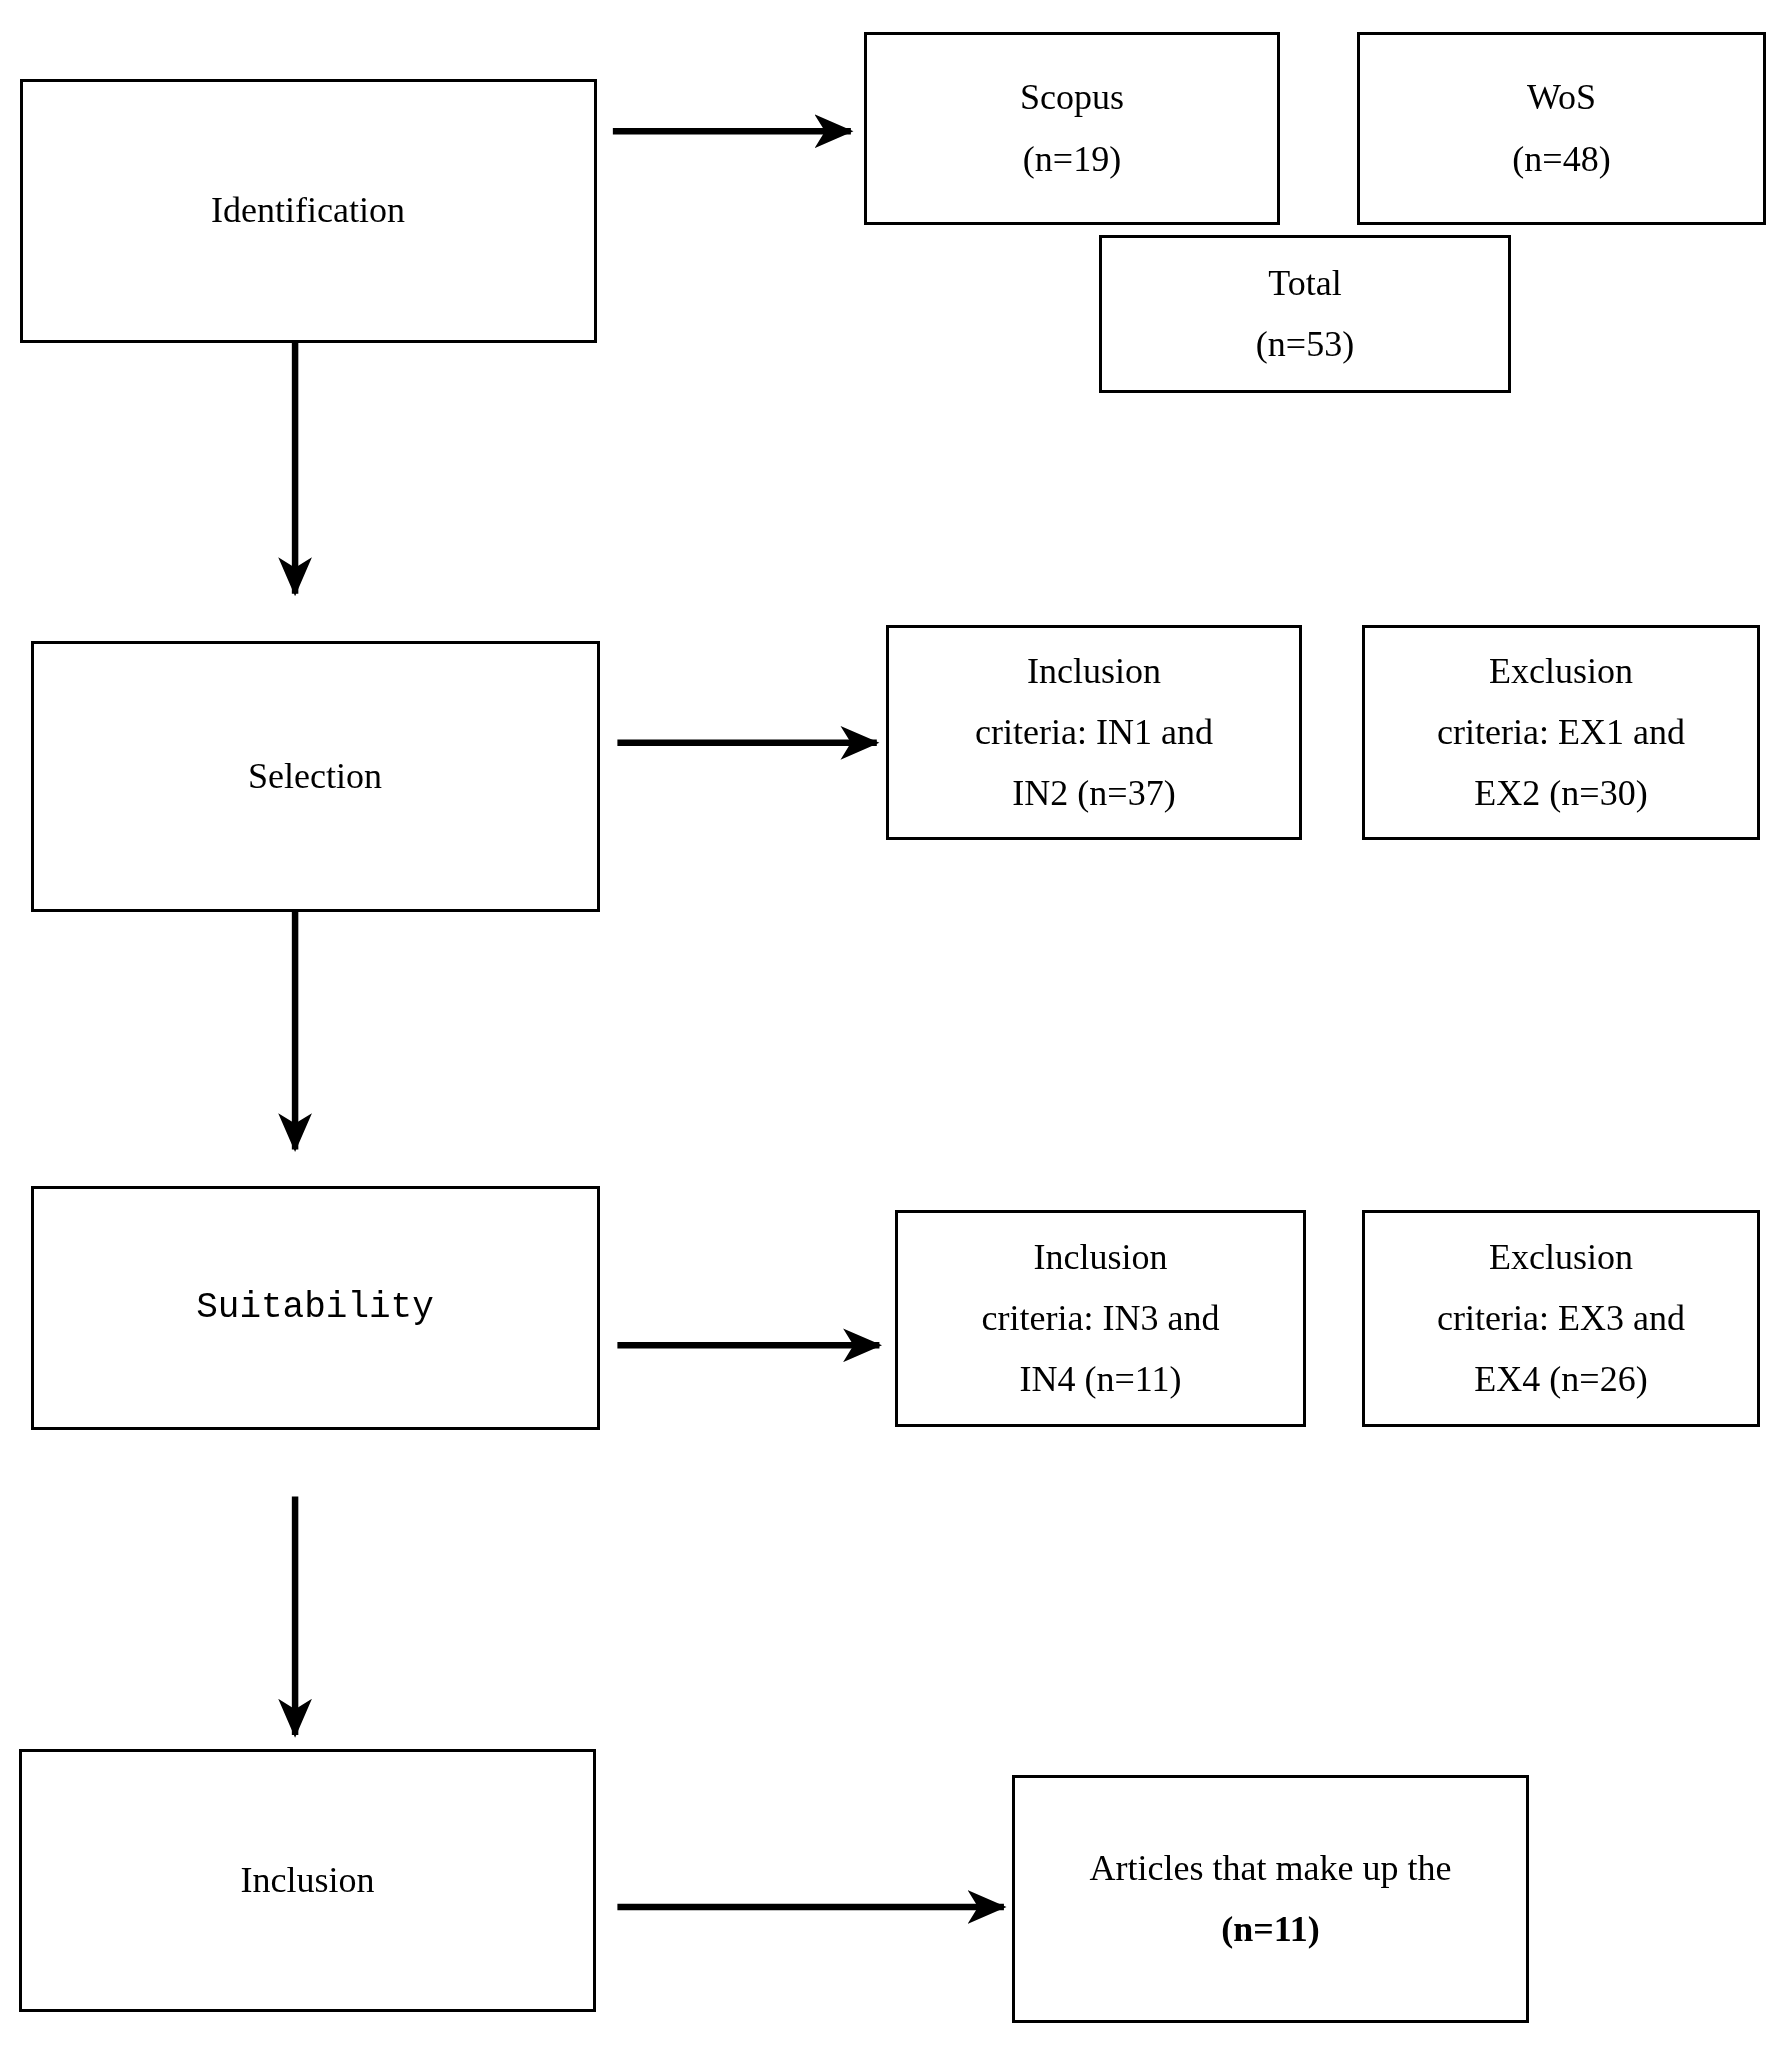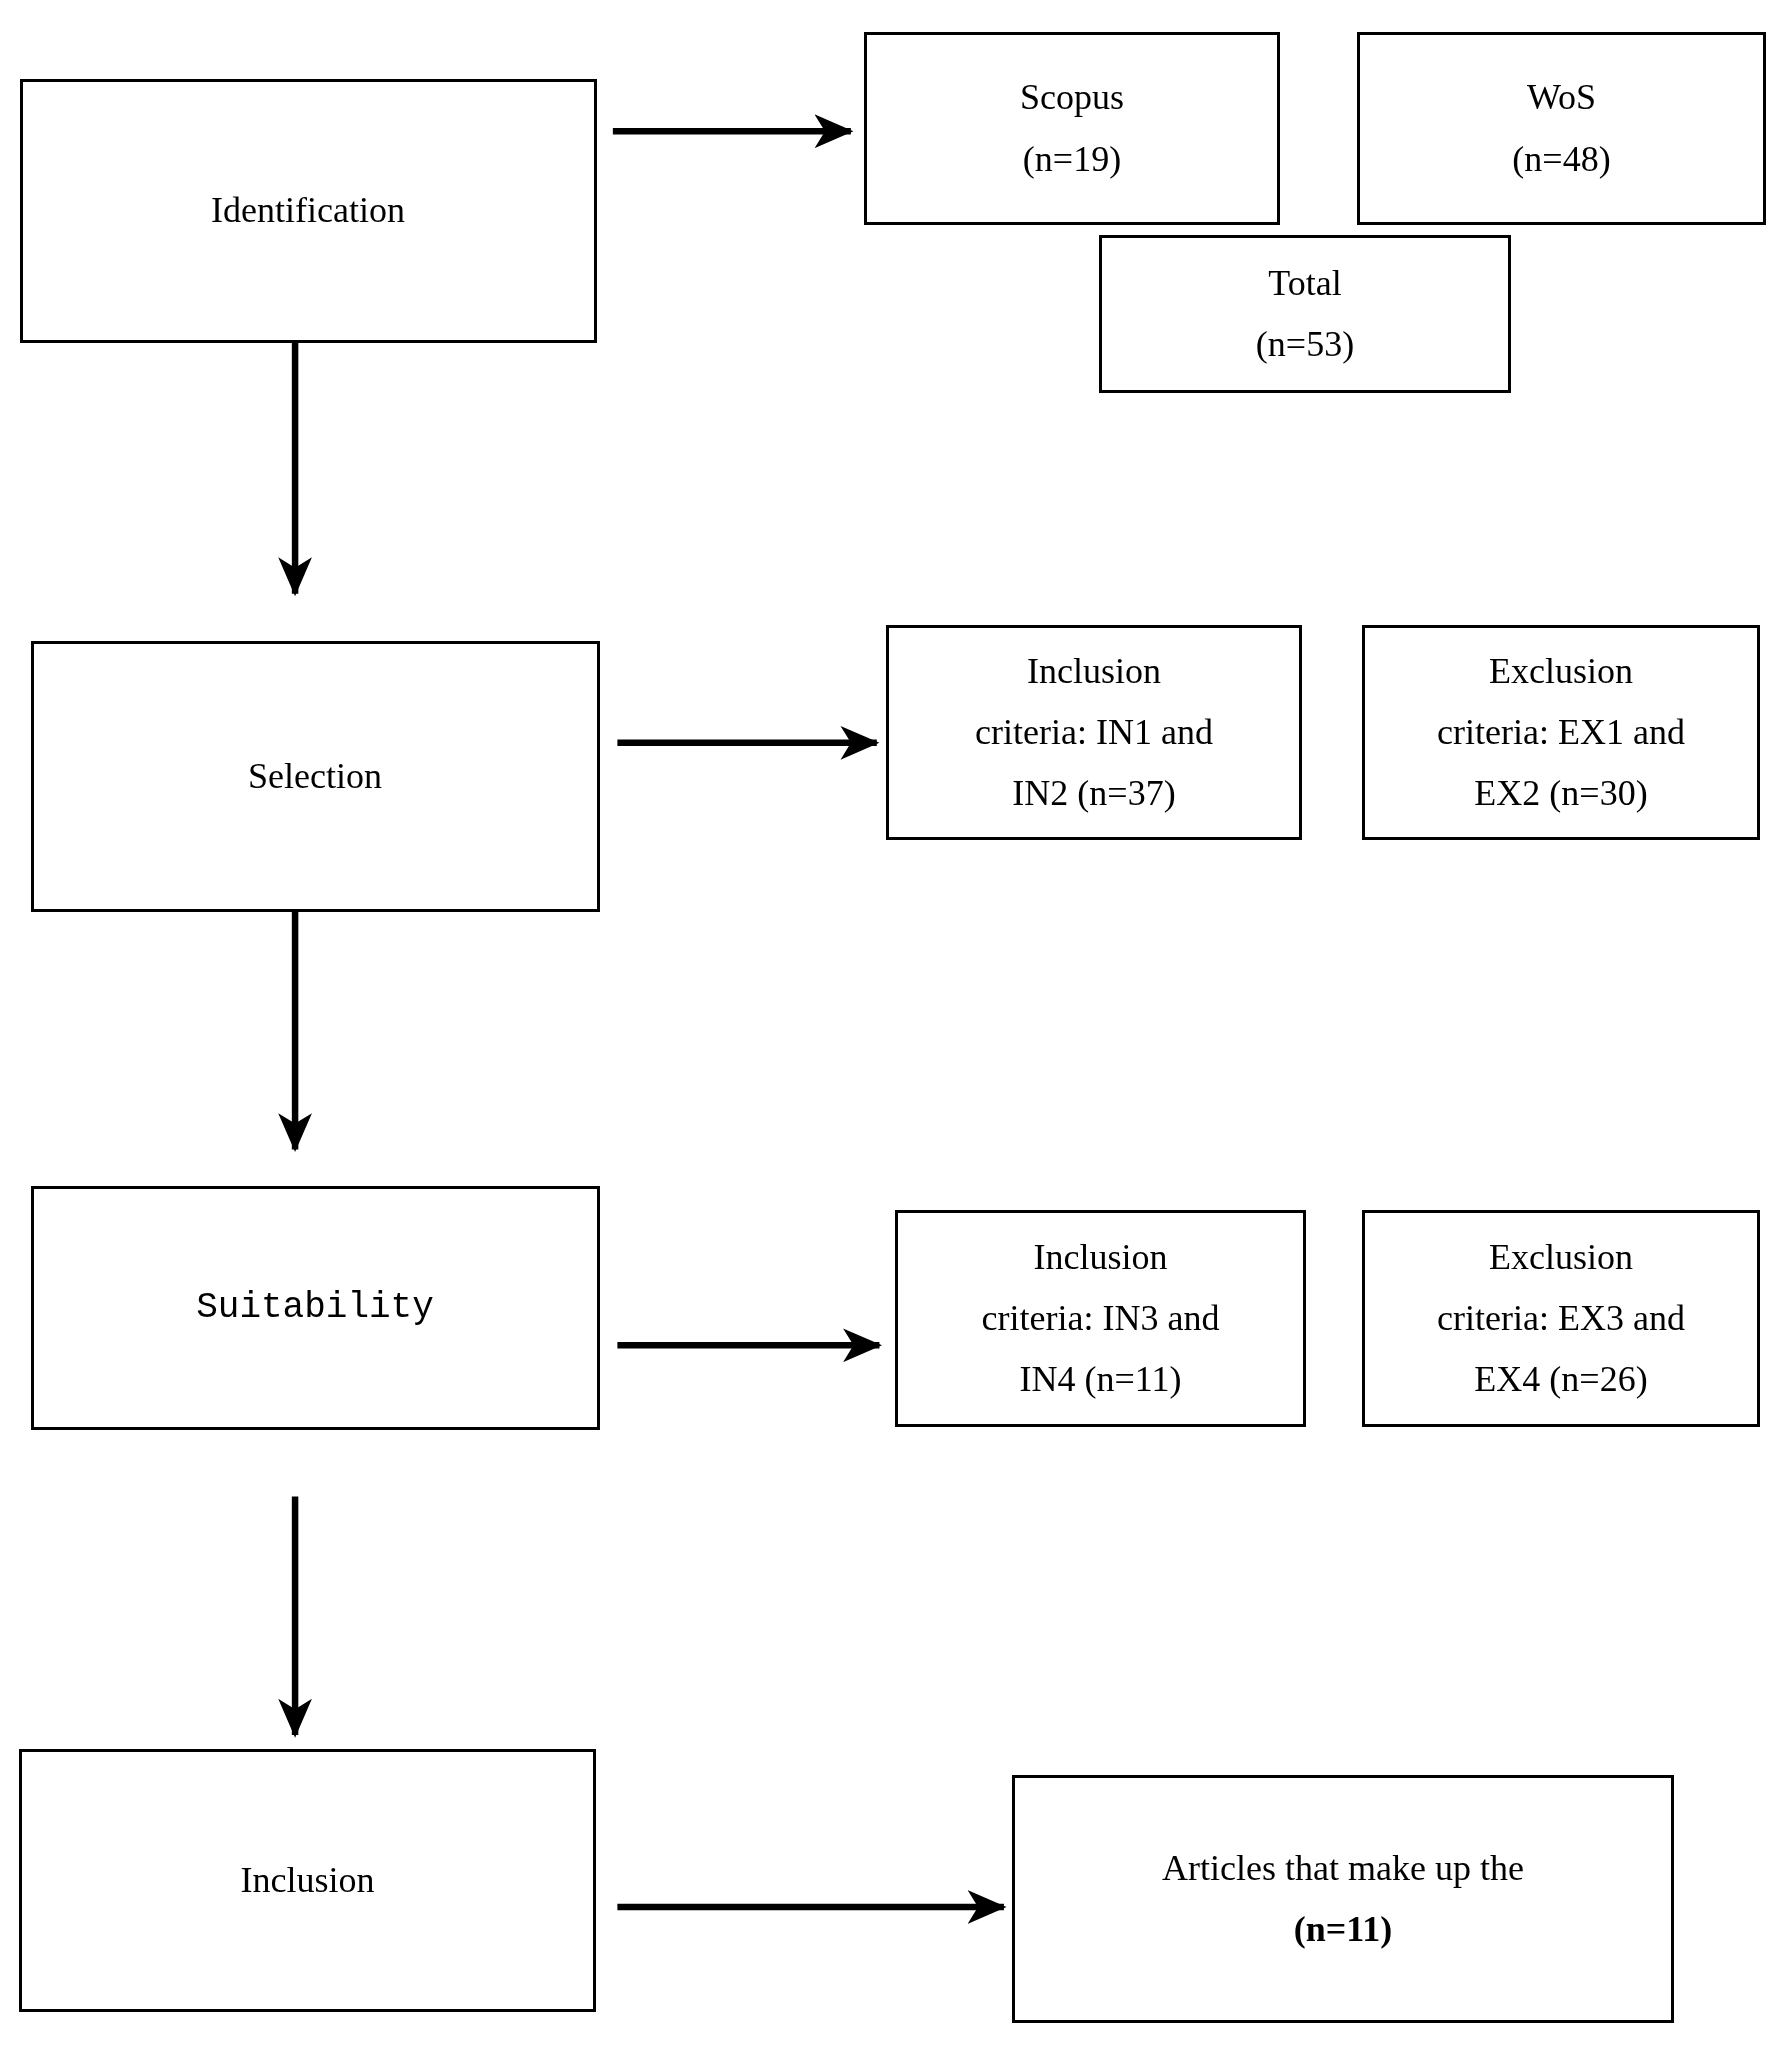--- a/index.html
+++ b/index.html
@@ -43,21 +43,21 @@
   #box-scopus         { left: 864px; top: 32px;   width: 416px;  height: 193px; }
   #box-wos            { left: 1357px; top: 32px;   width: 409px;  height: 193px; }
   #box-total          { left: 1099px; top: 235px;  width: 412px;  height: 158px; }
   #box-selection      { left: 30.5px;   top: 601px;  width: 569px;  height: 271px; margin-top: 40px; }
   #box-inclusion1     { left: 886px; top: 625px;  width: 416px;  height: 215px; }
   #box-exclusion1     { left: 1362px; top: 625px;  width: 398px;  height: 215px; }
   #box-suitability    { left: 30.5px;   top: 1186px; width: 569px;  height: 244px; font-family: Liberation Mono, monospace; }
   #box-inclusion2     { left: 895px; top: 1210px; width: 411px;  height: 217px; }
   #box-exclusion2     { left: 1362px; top: 1210px; width: 398px;  height: 217px; }
   #box-inclusion-stage{ left: 19px;   top: 1749px; width: 577px;  height: 263px; }
-  #box-articles       { left: 1012px; top: 1775px; width: 662px; height: 248px; }
+  #box-articles       { left: 1012px; top: 1775px; width: 517px; height: 248px; }
 </style>
 </head>
 <body>
 
 <div class="canvas">
 
   <svg class="arrows" viewBox="0 0 2757 3154" xmlns="http://www.w3.org/2000/svg">
     <defs>
       <marker id="arrowhead" markerUnits="userSpaceOnUse" markerWidth="64" markerHeight="52" refX="56" refY="26" orient="auto">
         <path d="M0,0 L60,26 L0,52 L16,26 Z" fill="#000000"></path>

